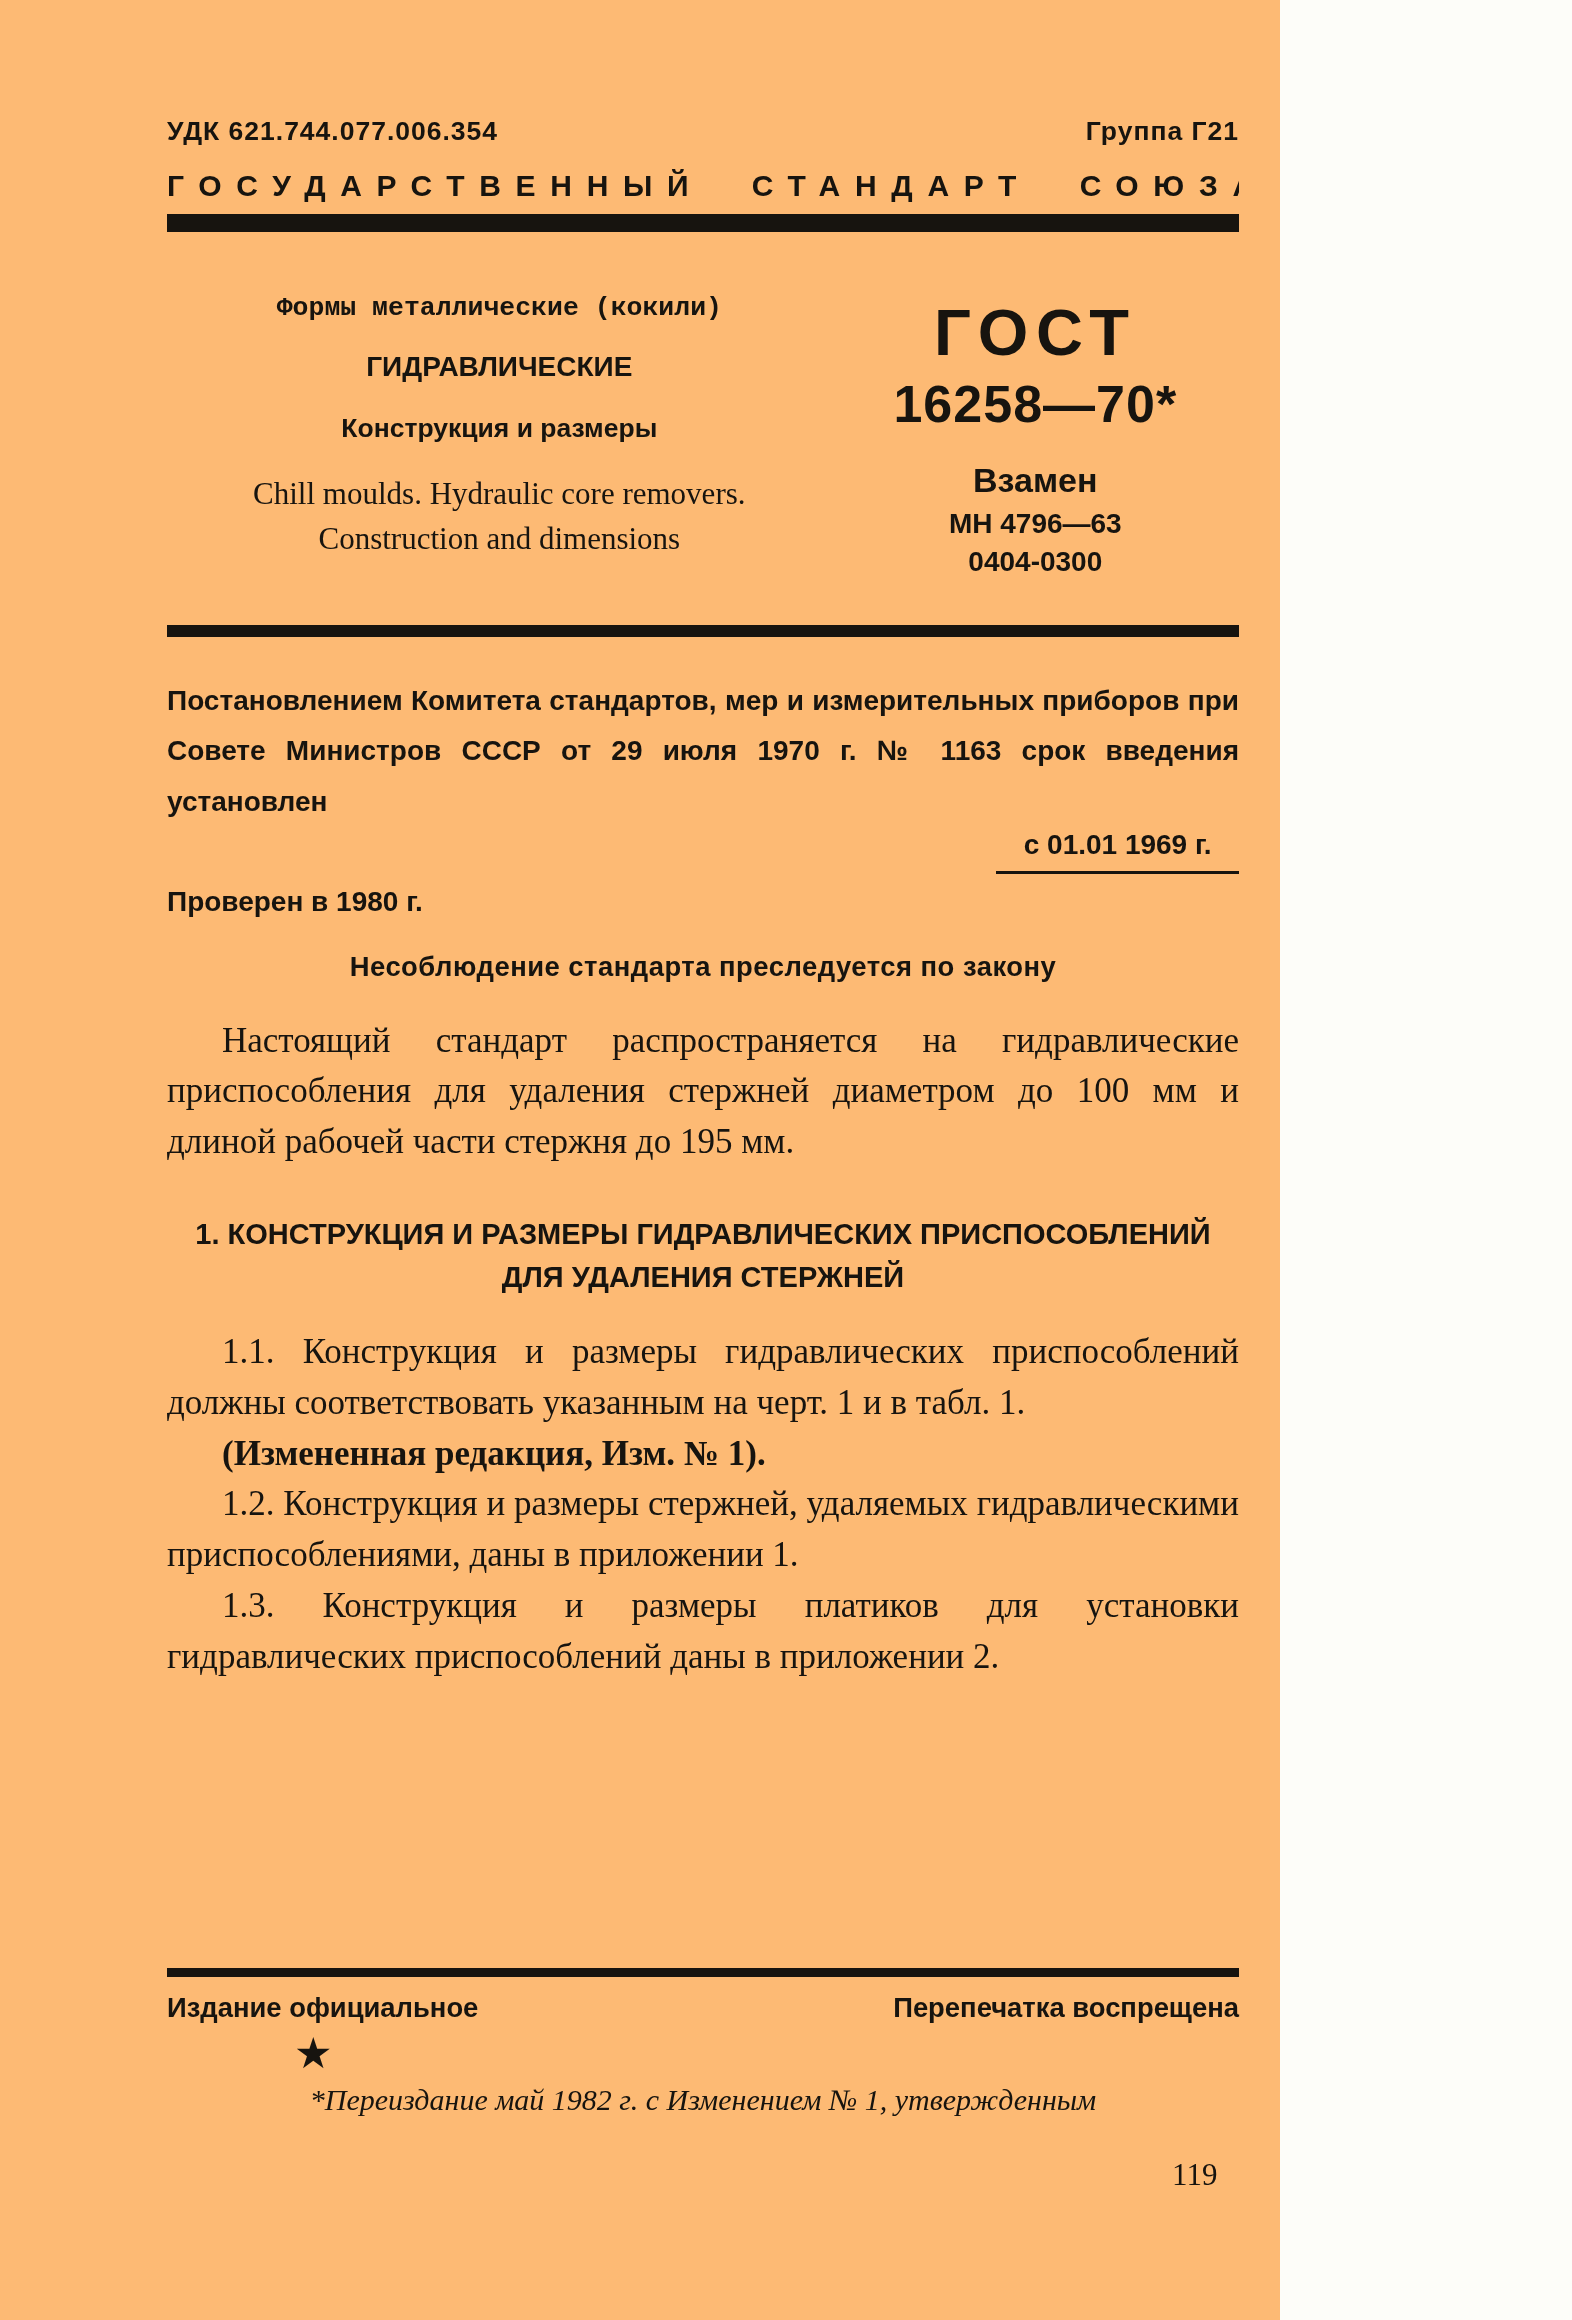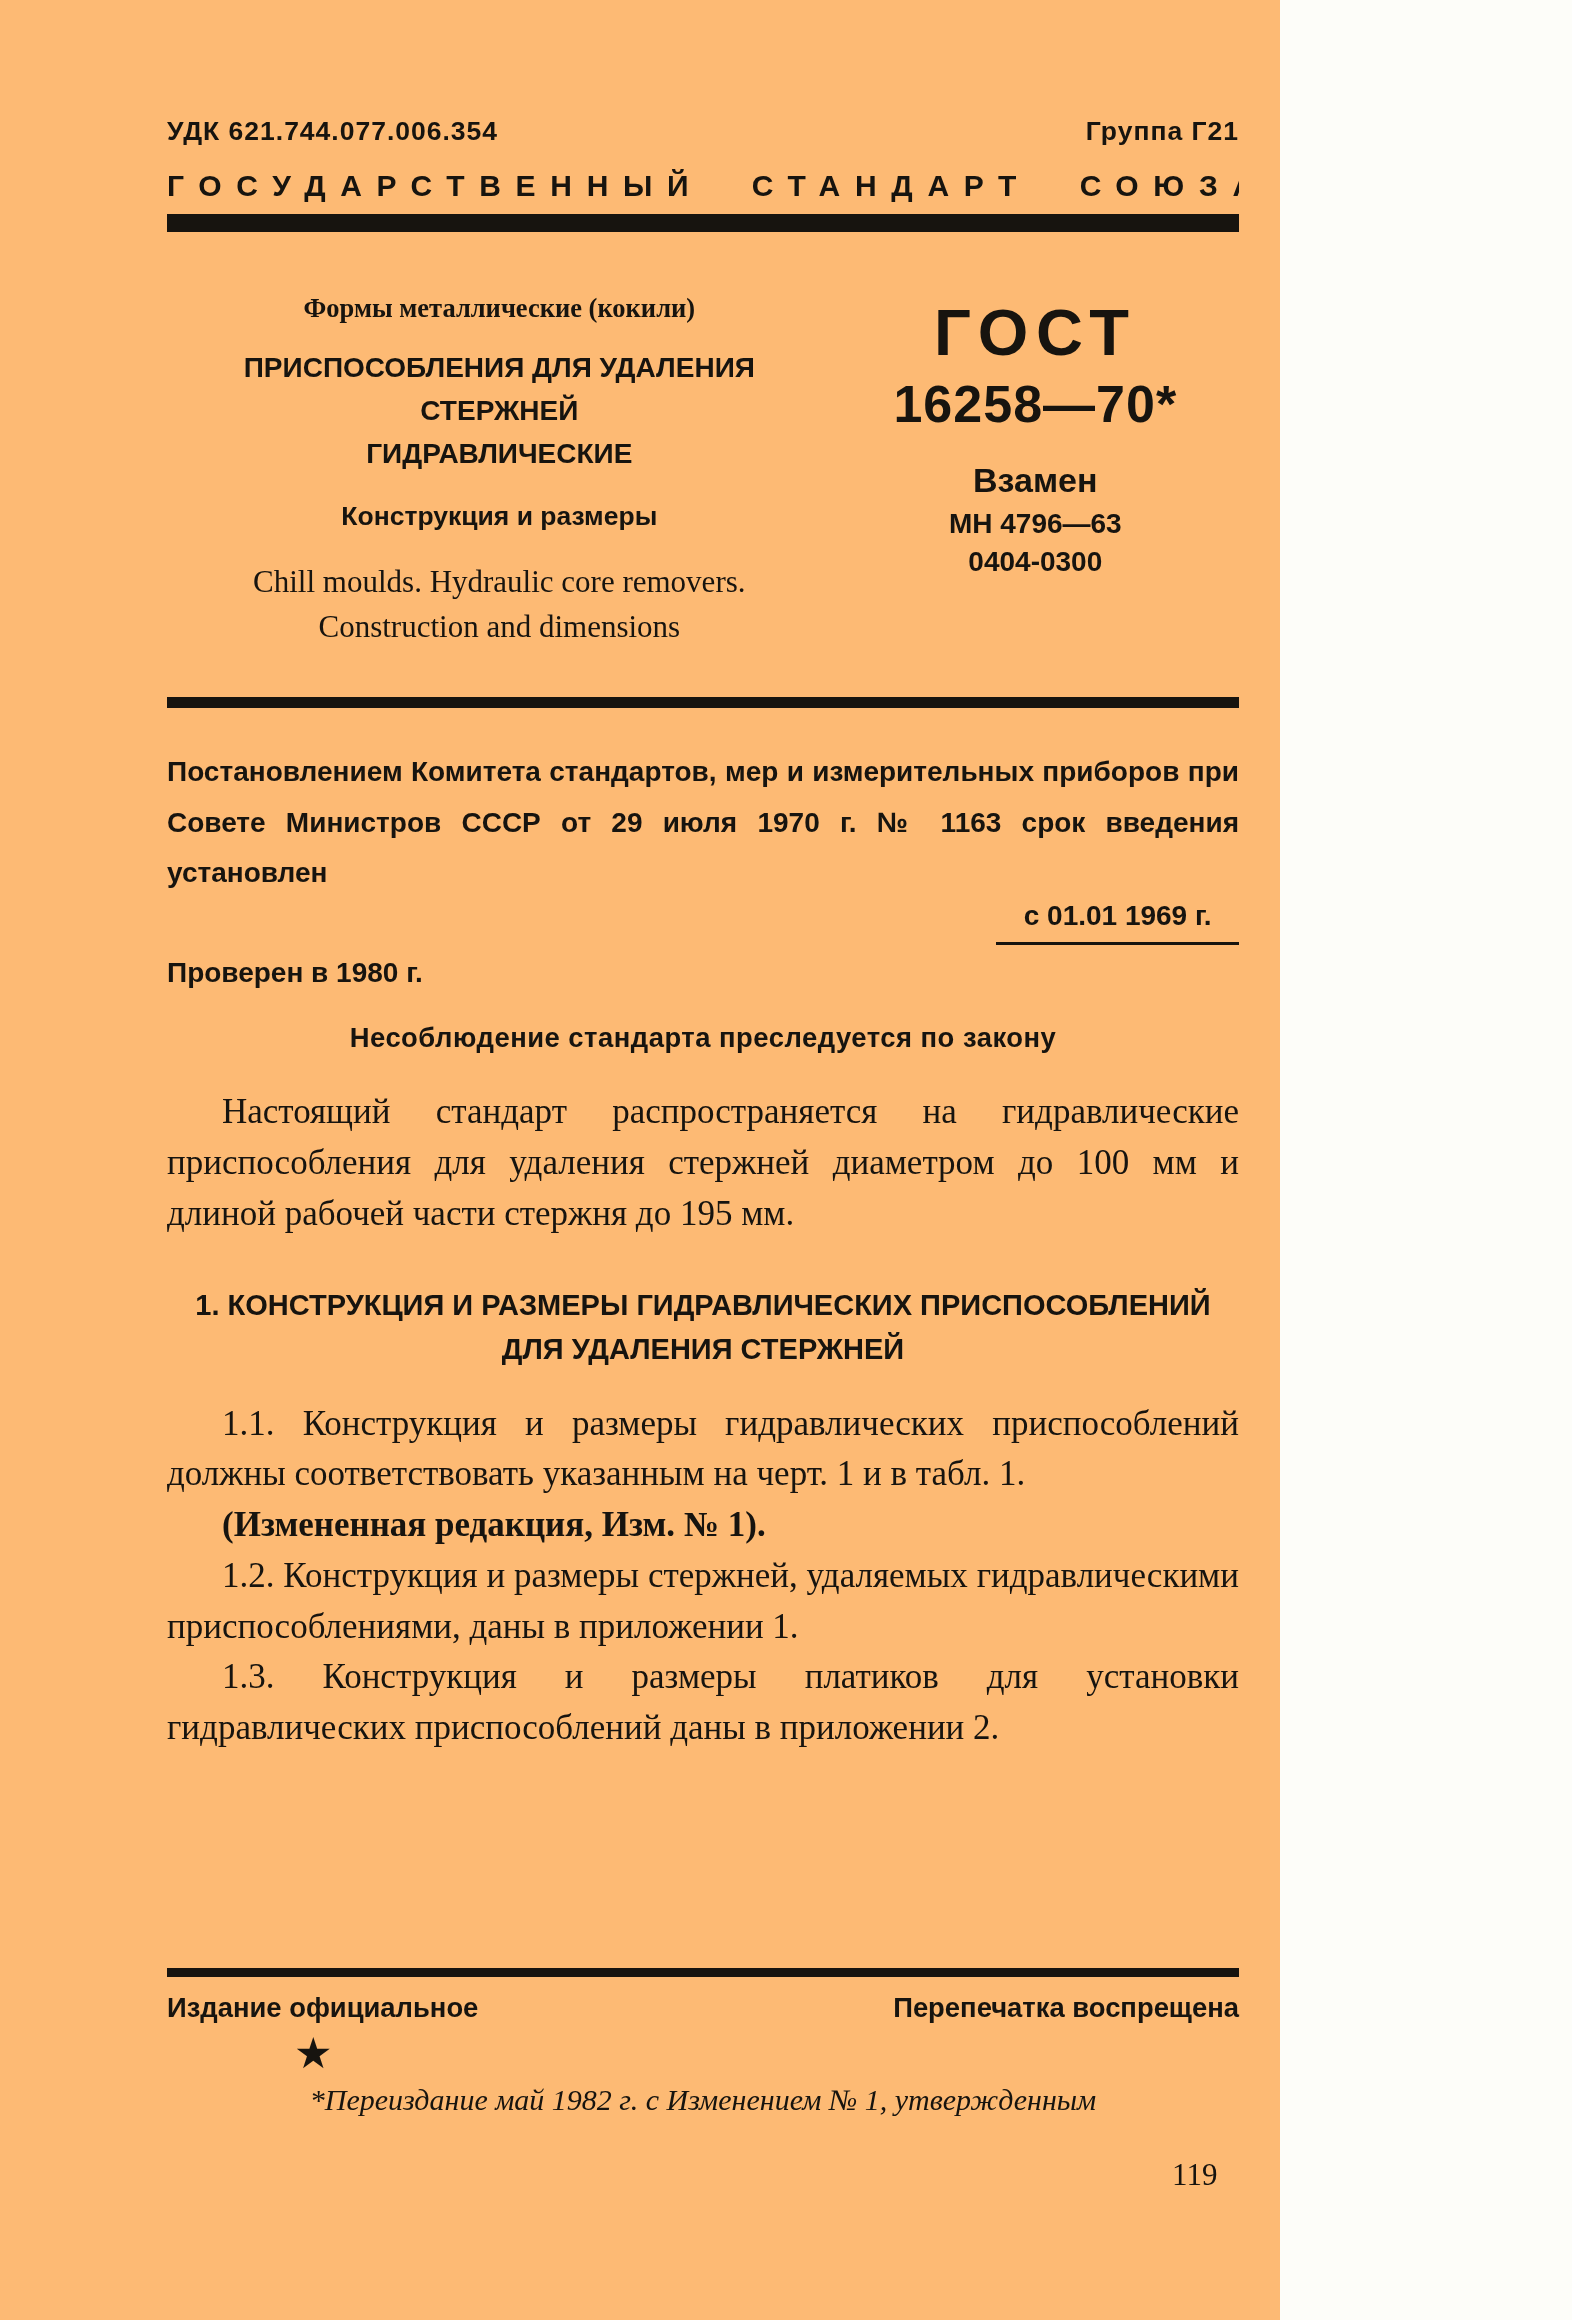--- a/index.html
+++ b/index.html
@@ -20,21 +20,21 @@
                    font-size:30px; letter-spacing:14.7px; word-spacing:25.5px; white-space:nowrap; overflow:hidden; }
 
   .bar { background:#17140f; }
   .bar1 { height:17.6px; margin-top:11.8px; }
   .bar2 { height:11.8px; margin-top:47px; }
 
   .title-section { display:flex; margin-top:61px; }
   .title-left  { width:62%; text-align:center; padding:0 29px; }
   .title-right { width:38%; text-align:center; padding-top:2px; }
 
-  .t-cat  { font-family:Liberation Serif, serif; font-weight:bold; font-size:26.5px; }
+  .t-cat  { font-family:Liberation Mono, monospace; font-weight:bold; font-size:26.5px; }
   .t-main { font-family:"Liberation Sans",sans-serif; font-weight:bold; font-size:28px; line-height:1.55; margin-top:21.6px; }
   .t-sub  { font-family:"Liberation Sans",sans-serif; font-weight:bold; font-size:26.5px; margin-top:25.5px; }
   .t-en   { font-size:31px; line-height:1.45; margin-top:27.4px; }
 
   .gost-label { font-family:"Liberation Sans",sans-serif; font-weight:bold; font-size:65px; letter-spacing:7.8px; }
   .gost-num   { font-family:"Liberation Sans",sans-serif; font-weight:bold; font-size:52px; letter-spacing:1px; margin-top:3.9px; }
   .gost-small { font-family:"Liberation Sans",sans-serif; font-weight:bold; font-size:34px; margin-top:27.4px; }
   .gost-mn    { font-family:"Liberation Sans",sans-serif; font-weight:bold; font-size:28px; margin-top:7.8px; }
   .gost-code  { font-family:"Liberation Sans",sans-serif; font-weight:bold; font-size:28px; margin-top:5.9px; }
 
@@ -77,21 +77,20 @@
     </div>
 
     <div class="standard-line">ГОСУДАРСТВЕННЫЙ СТАНДАРТ СОЮЗА ССР</div>
 
     <div class="bar bar1"></div>
 
     <div class="title-section">
       <div class="title-left">
         <div class="t-cat">Формы металлические (кокили)</div>
         <div class="t-main">
-          <div>ПРИСПОСОБЛЕНИЯ ДЛЯ УДАЛЕНИЯ СТЕРЖНЕЙ</div>
           <div>ГИДРАВЛИЧЕСКИЕ</div>
         </div>
         <div class="t-sub">Конструкция и размеры</div>
         <div class="t-en">
           <div>Chill moulds. Hydraulic core removers.</div>
           <div>Construction and dimensions</div>
         </div>
       </div>
       <div class="title-right">
         <div class="gost-label">ГОСТ</div>

